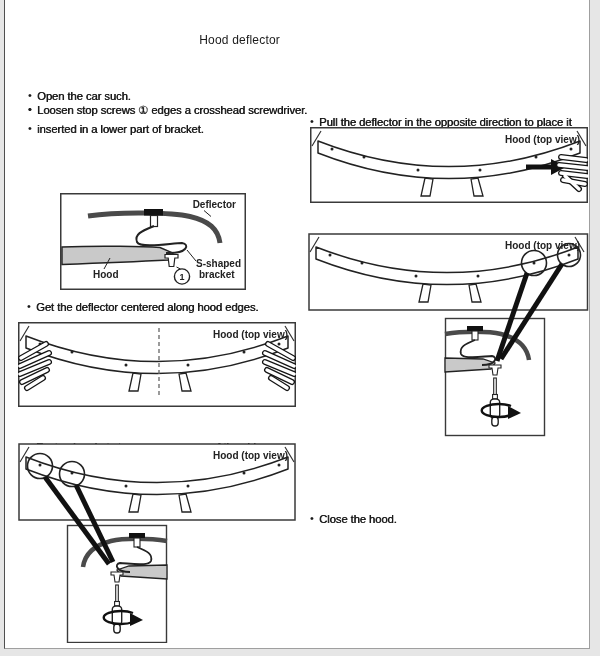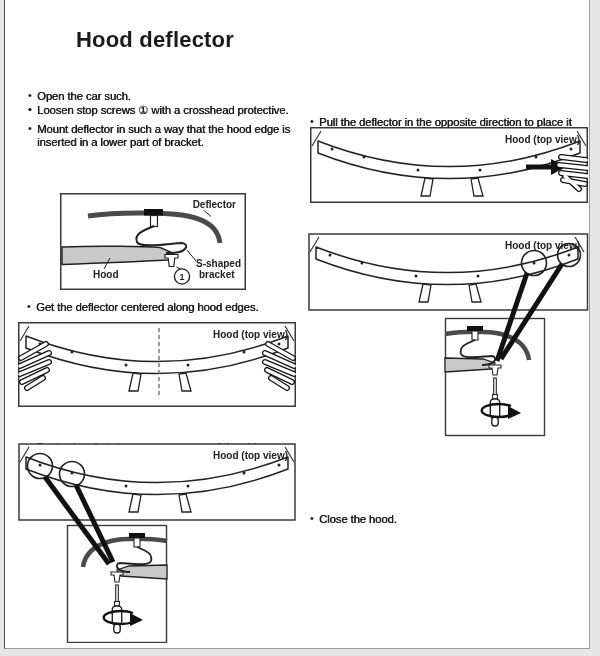--- a/index.html
+++ b/index.html
@@ -2,21 +2,21 @@
 <html><head>
 <meta charset="utf-8">
 <style>
   html,body{margin:0;padding:0;background:#e2e2e2;}
   .canvas{position:relative;width:600px;height:656px;background:#e6e6e6;
           font-family:"Liberation Sans",sans-serif;color:#1a1a1a;overflow:hidden;}
   .sheet{position:absolute;left:4px;top:0;width:586px;height:649px;background:#ffffff;
          border-left:1px solid #4f4f4f;border-right:1px solid #9f9f9f;border-bottom:1px solid #9f9f9f;
          box-sizing:border-box;}
   .abs{position:absolute;}
-  .title{font-size:22px;font-weight:bold;text-align:center;line-height:22px;letter-spacing:.2px;}
+  .title{font-size:12px;font-weight:normal;text-align:right;line-height:22px;letter-spacing:.2px;}
   .body-text{font-size:11.3px;letter-spacing:-0.1px;line-height:13.8px;
              text-shadow:0.45px 0 0 currentColor;}
   .item{position:relative;padding-left:11px;}
   .item .bm{position:absolute;left:2px;top:-1px;font-size:11px;text-shadow:none;}
   .ln{white-space:nowrap;}
   .mt5{margin-top:5px;}
   .dwrap{position:absolute;}
   .dwrap svg{display:block;}
   .dwrap svg text{font-family:"Liberation Sans",sans-serif;fill:#222222;}
 </style>
@@ -33,25 +33,24 @@
   <div class="abs body-text" style="left:26px;top:90px;">
     <div class="item">
       <span class="bm">•</span>
       <div class="ln">Open the car such.</div>
     </div>
     <div class="item">
       <span class="bm">•</span>
     </div>
     <div class="item">
       <span class="bm">•</span>
-      <div class="ln">Loosen stop screws ① with a crosshead protective.</div>
+      <div class="ln">Loosen stop screws ① edges a crosshead screwdriver.</div>
     </div>
     <div class="item mt5">
       <span class="bm">•</span>
-      <div class="ln">Mount deflector in such a way that the hood edge is</div>
       <div class="ln">inserted in a lower part of bracket.</div>
     </div>
   </div>
 
   <div class="dwrap" id="d1" style="left:60px;top:193px;width:186px;height:97px;">
       <svg viewBox="0 0 186 97" width="186" height="97">
   <rect x="0.75" y="0.75" width="184.5" height="95.5" fill="#fff" stroke="#3a3a3a" stroke-width="1.5"></rect>
   <path d="M2,54 C40,52.5 85,53.5 100,54.5 L113,60 L109,67 C70,69 30,70.5 2,71.5 Z" fill="#c9c9c9" stroke="#222" stroke-width="1.4"></path>
   <path d="M28,23 C60,18.5 112,19.5 130,23.5 C149,28 158,36 160,50" fill="none" stroke="#4a4a4a" stroke-width="5"></path>
   <rect x="84" y="16" width="19" height="6.5" fill="#111"></rect>

